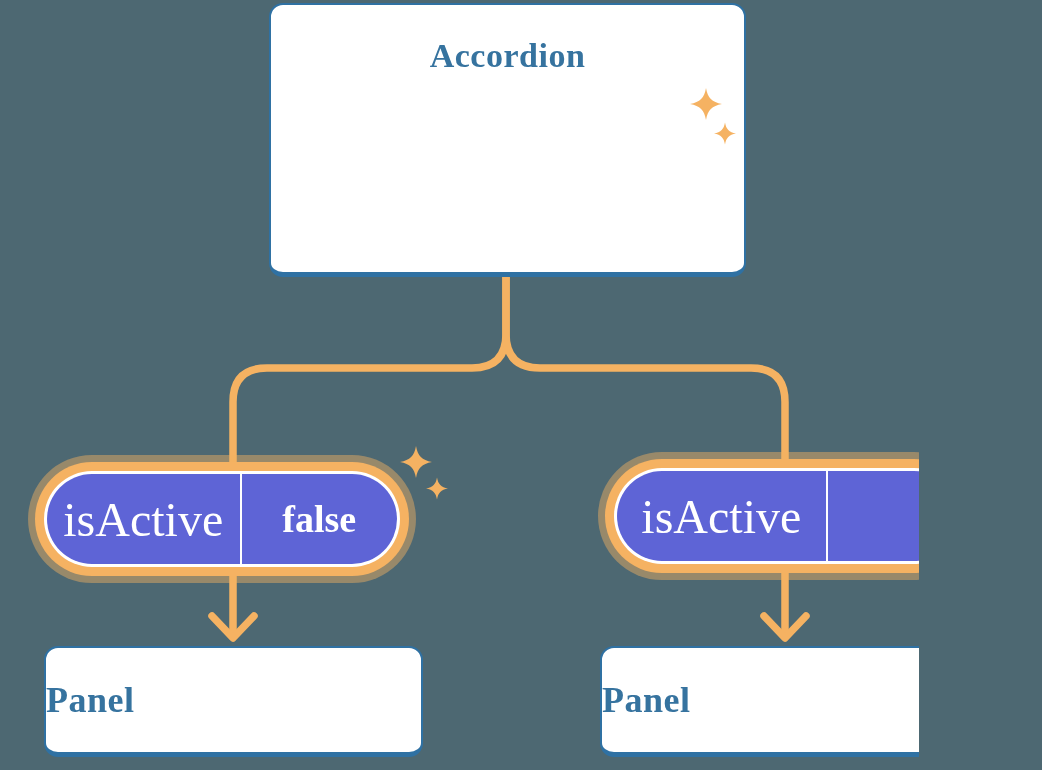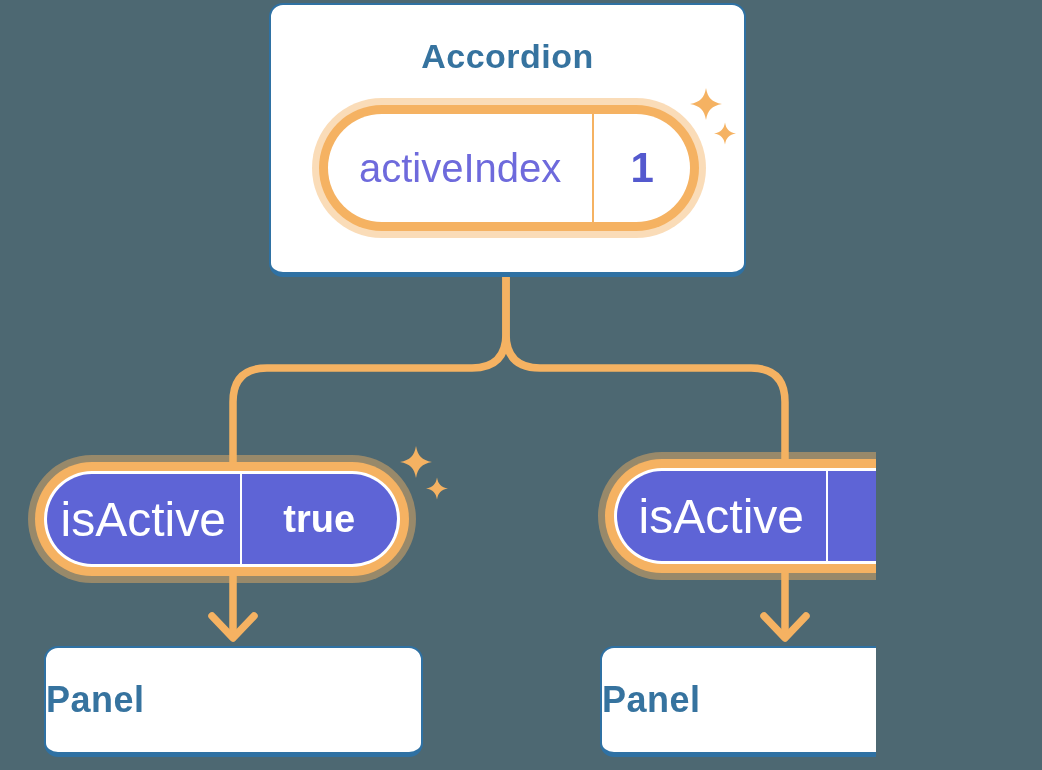--- a/index.html
+++ b/index.html
@@ -13,21 +13,22 @@
     --purple-text:#6E6ADC;
     --purple-bold:#5459CE;
     --white:#FFFFFF;
   }
   html,body{margin:0;padding:0;background:var(--bg);}
   .stage{
     position:relative;
     width:876px;height:770px;
     background:var(--bg);
     overflow:hidden;
-    font-family:Liberation Sans, sans-serif;
+    font-family:Liberation Serif, serif;
+    padding-left:43px;
   }
   .connector-svg{position:absolute;left:0;top:0;z-index:1;}
   .connector-svg path{fill:none;stroke:var(--orange);stroke-width:7.5;stroke-linecap:round;stroke-linejoin:round;}
 
   
   .card{
     position:absolute;z-index:2;
     background:var(--card-bg);
     border:2px solid var(--card-border);
     border-bottom-width:5px;
@@ -106,40 +107,29 @@
     <path d="M 506 277 L 506 334 Q 506 368 472 368 L 267 368 Q 233 368 233 402 L 233 633"></path>
     <path d="M 506 277 L 506 334 Q 506 368 540 368 L 751 368 Q 785 368 785 402 L 785 633"></path>
     <path d="M 212 616 L 233 638 L 254 616"></path>
     <path d="M 764 616 L 785 638 L 806 616"></path>
   </svg>
 
   <div class="card accordion-card">
     <div class="card-title">Accordion</div>
   </div>
 
-  <div class="pill state-pill">
-    <div class="pill-glow">
-      <div class="pill-ring">
-        <div class="pill-body white">
-          <div class="pill-cell pill-label" style="flex:0 0 73%;">activeIndex</div>
-          <div class="pill-divider"></div>
-          <div class="pill-cell pill-value" style="flex:1 1 auto;">1</div>
-        </div>
-      </div>
-    </div>
-  </div>
 
   <div class="pill prop-pill prop-pill-left">
     <div class="pill-glow">
       <div class="pill-ring">
         <div class="pill-edge">
           <div class="pill-body purple">
             <div class="pill-cell pill-label" style="flex:0 0 55%;">isActive</div>
             <div class="pill-divider"></div>
-            <div class="pill-cell pill-value" style="flex:1 1 auto;">true</div>
+            <div class="pill-cell pill-value" style="flex:1 1 auto;">false</div>
           </div>
         </div>
       </div>
     </div>
   </div>
 
   <div class="pill prop-pill prop-pill-right">
     <div class="pill-glow">
       <div class="pill-ring">
         <div class="pill-edge">

